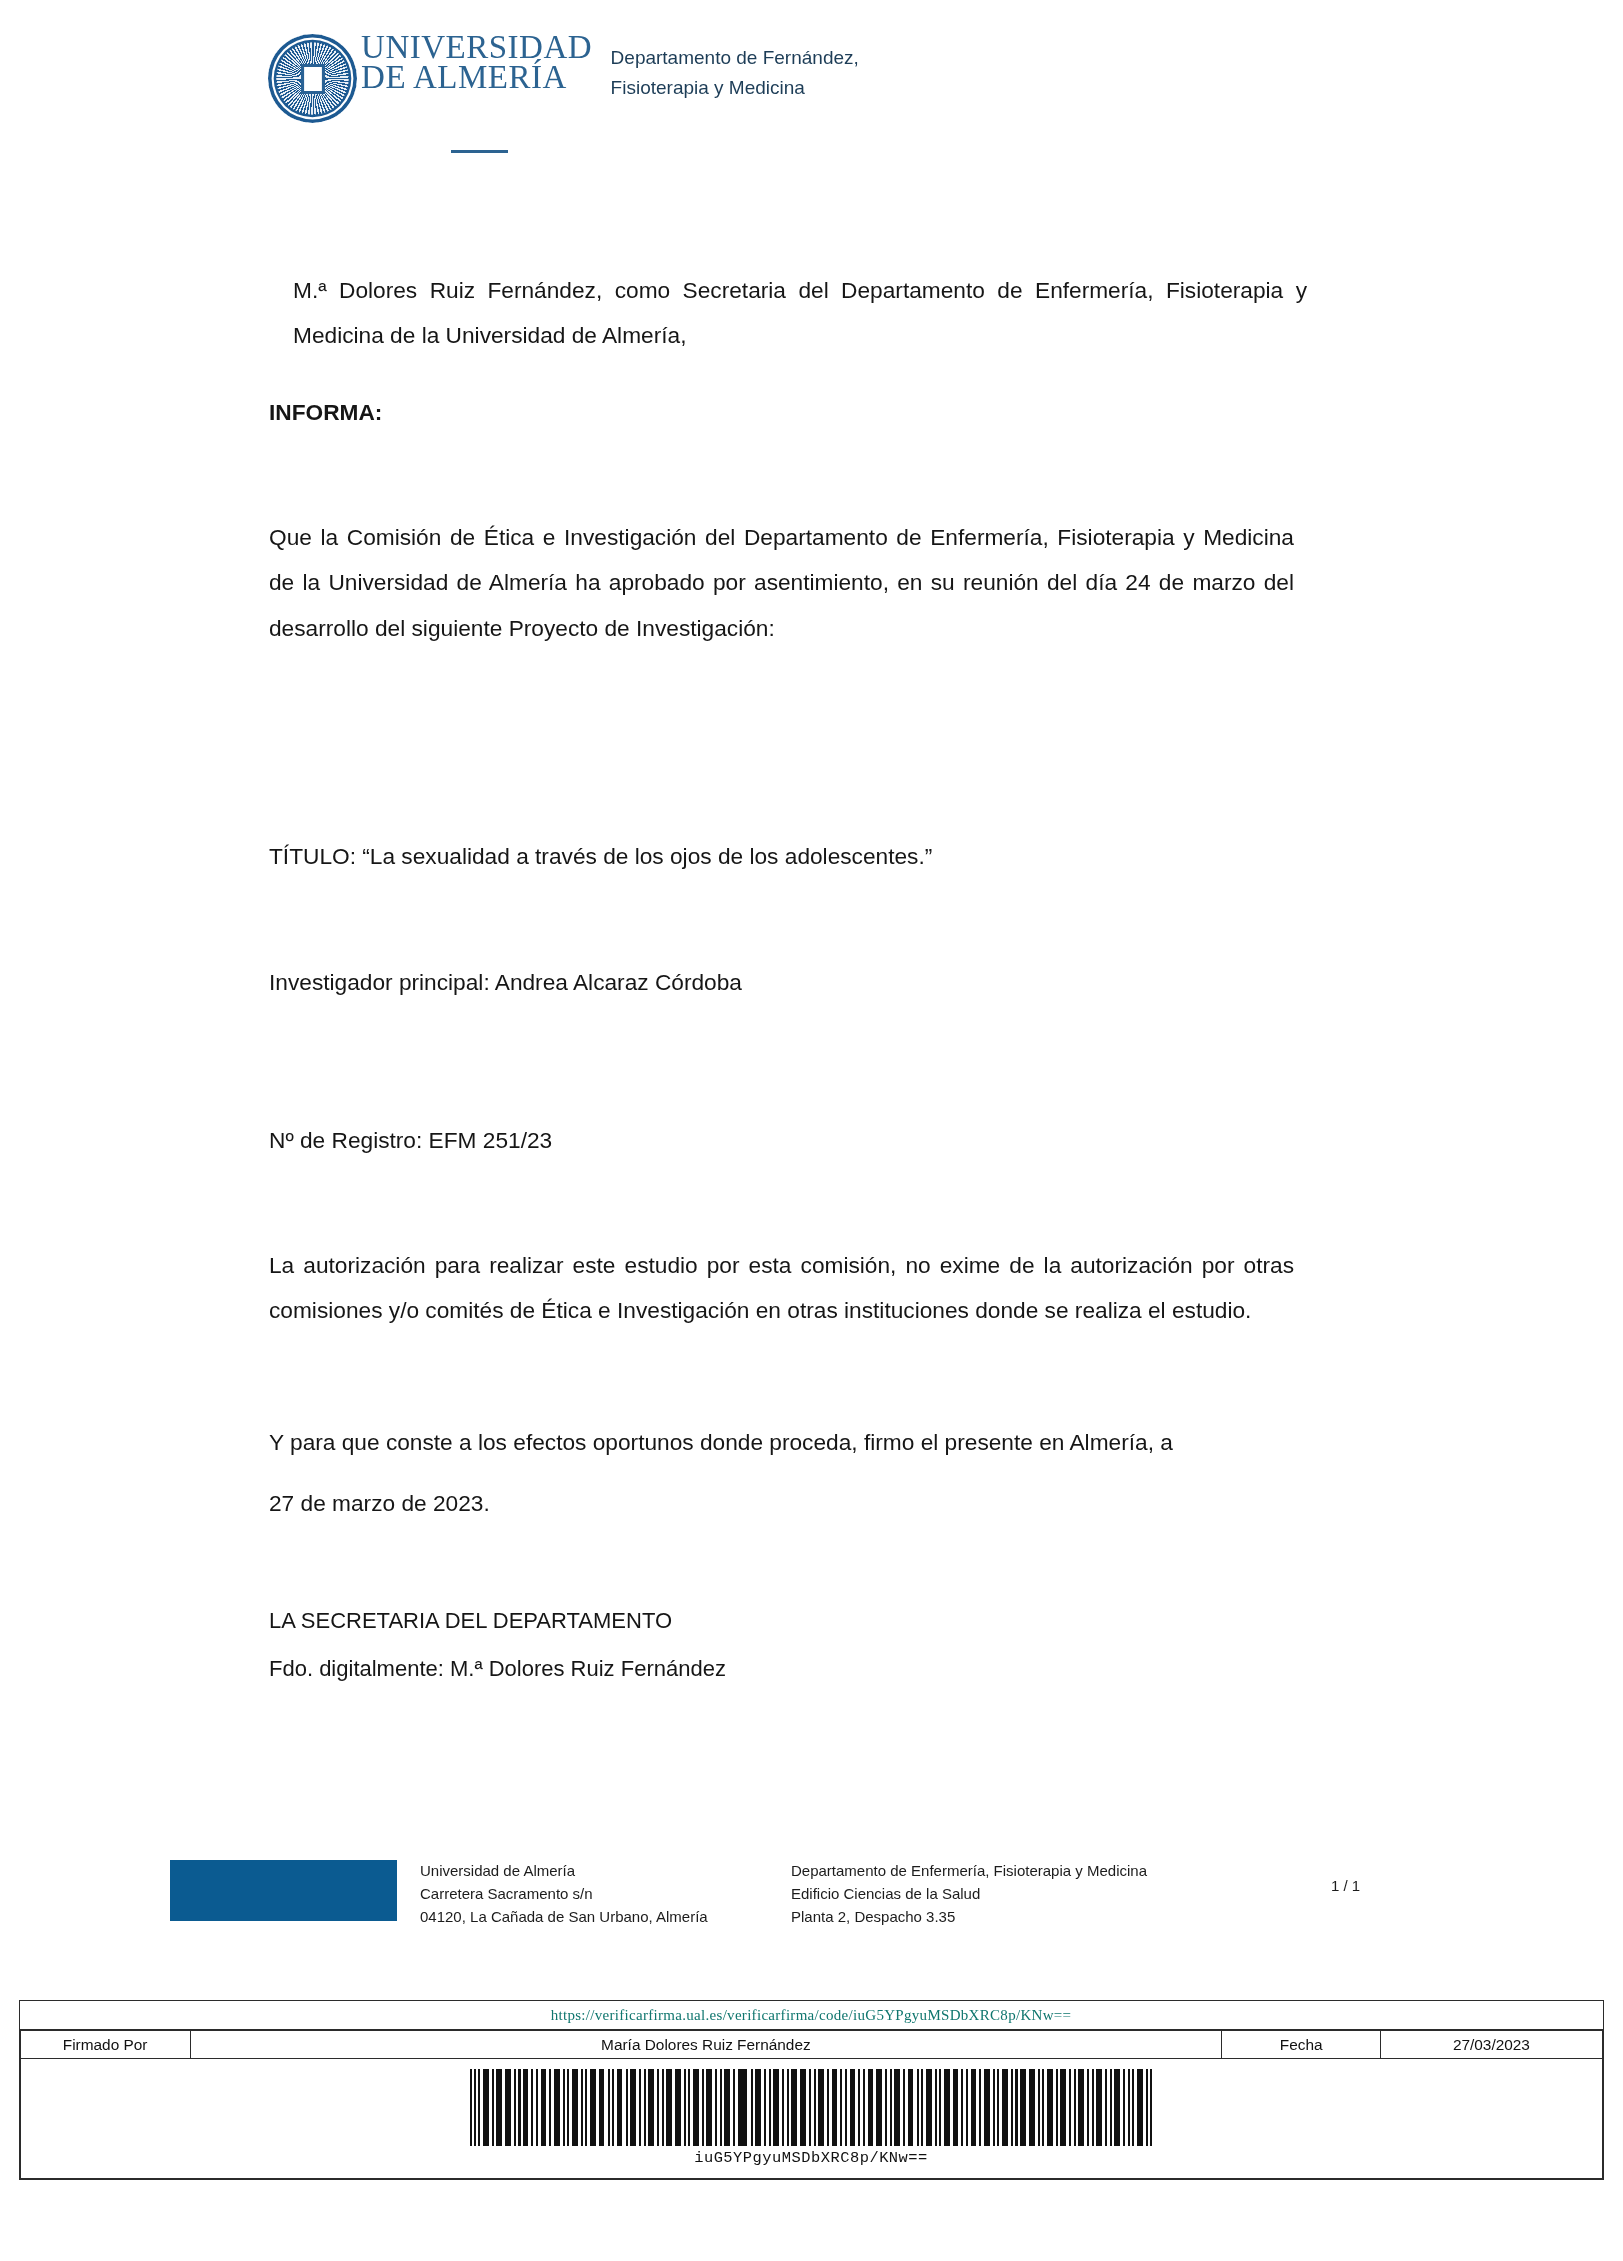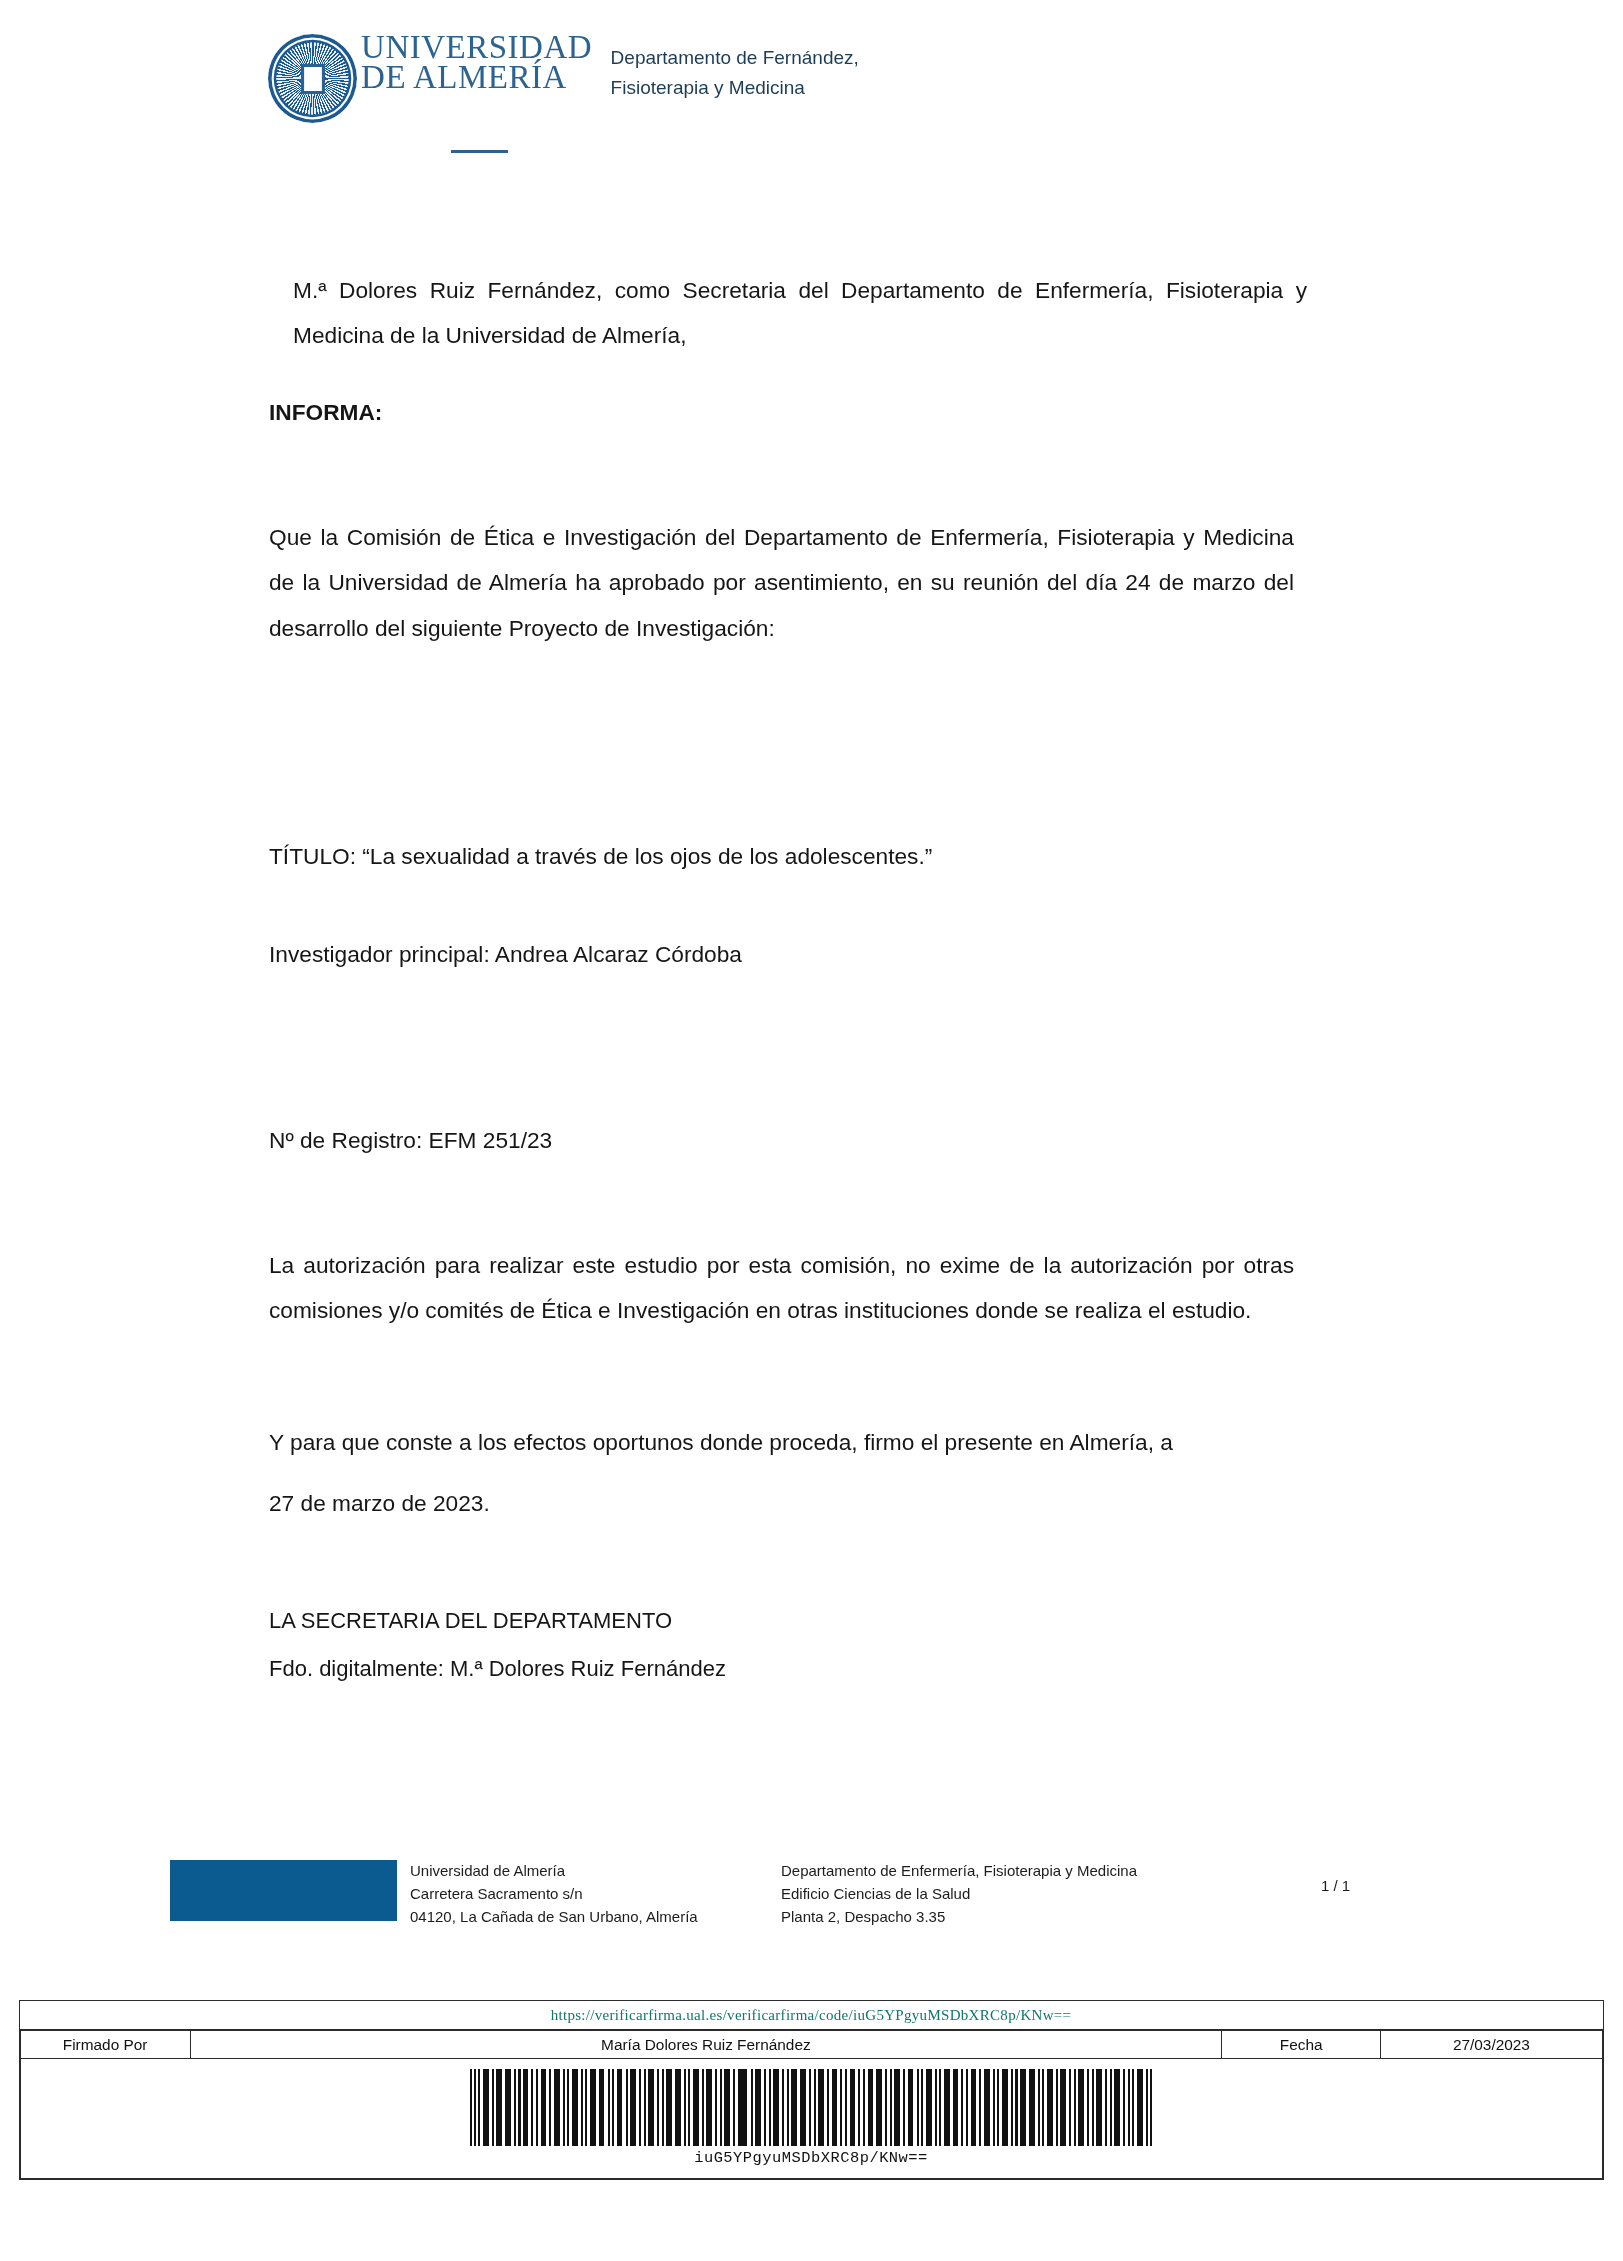--- a/index.html
+++ b/index.html
@@ -93,21 +93,21 @@
     text-align: justify;
     text-justify: inter-word;
   }
   .para.left { text-align: left; }
   .bold { font-weight: bold; }
 
   #p-intro   { position: absolute; top: 268px;  width: 1014px; margin-left: 24px; }
   #p-informa { position: absolute; top: 390px;  }
   #p-que     { position: absolute; top: 515px; width: 1025px; }
   #p-titulo  { position: absolute; top: 834px; }
-  #p-invest  { position: absolute; top: 932px; }
+  #p-invest  { position: absolute; top: 960px; }
   #p-registro{ position: absolute; top: 1118px; }
   #p-auth    { position: absolute; top: 1243px; width: 1025px; }
   #p-conste  { position: absolute; top: 1420px; }
   #p-fecha   { position: absolute; top: 1481px; }
   #p-secre   { position: absolute; top: 1599px; font-size: 22px; }
   #p-fdo     { position: absolute; top: 1647px; font-size: 22px; }
 
   
   .footer {
     position: absolute;
@@ -122,21 +122,21 @@
     height: 61px;
     background: #0b5b91;
     flex: 0 0 auto;
   }
   .footer-col {
     font-size: 15px;
     line-height: 1.52;
     color: #1c1c1c;
     white-space: nowrap;
   }
-  .footer-col.c1 { margin-left: 13px; width: 371px; }
+  .footer-col.c1 { margin-left: 23px; width: 371px; }
   .footer-col.c2 { width: 463px; }
   .footer-page {
     font-size: 15px;
     color: #1c1c1c;
     margin-left: 77px;
     margin-top: 16.5px;
   }
 
   
   .verify {

